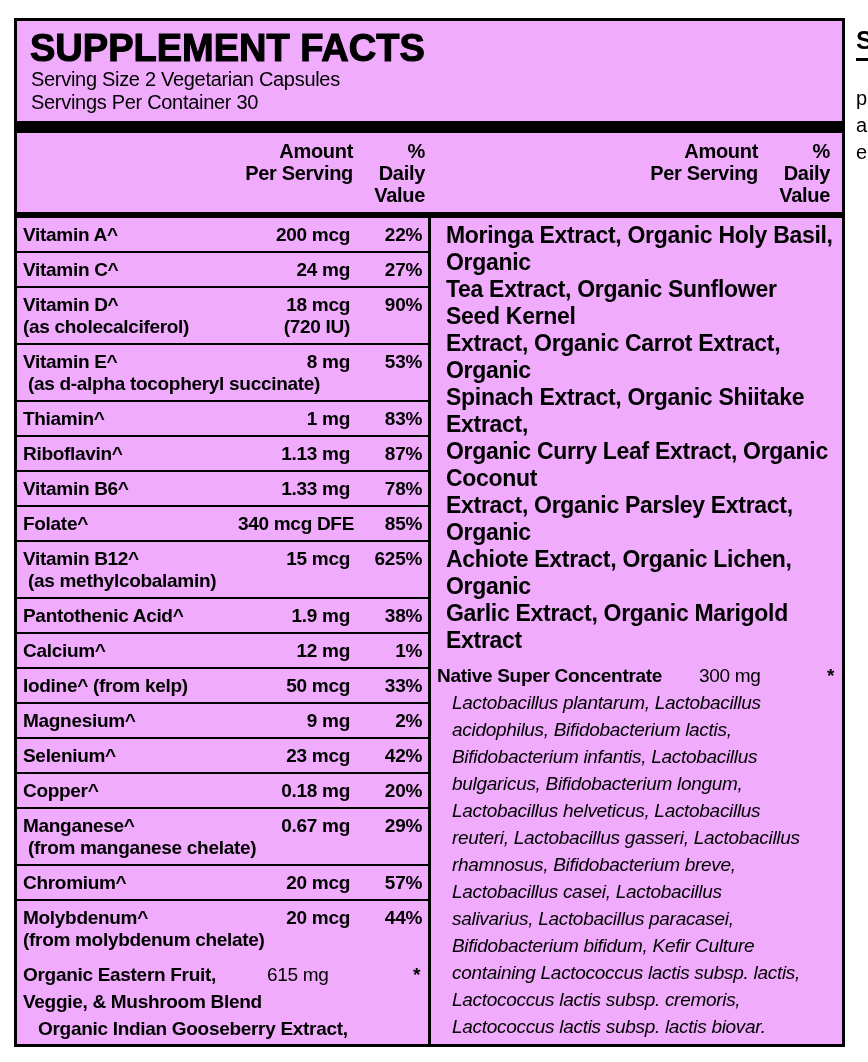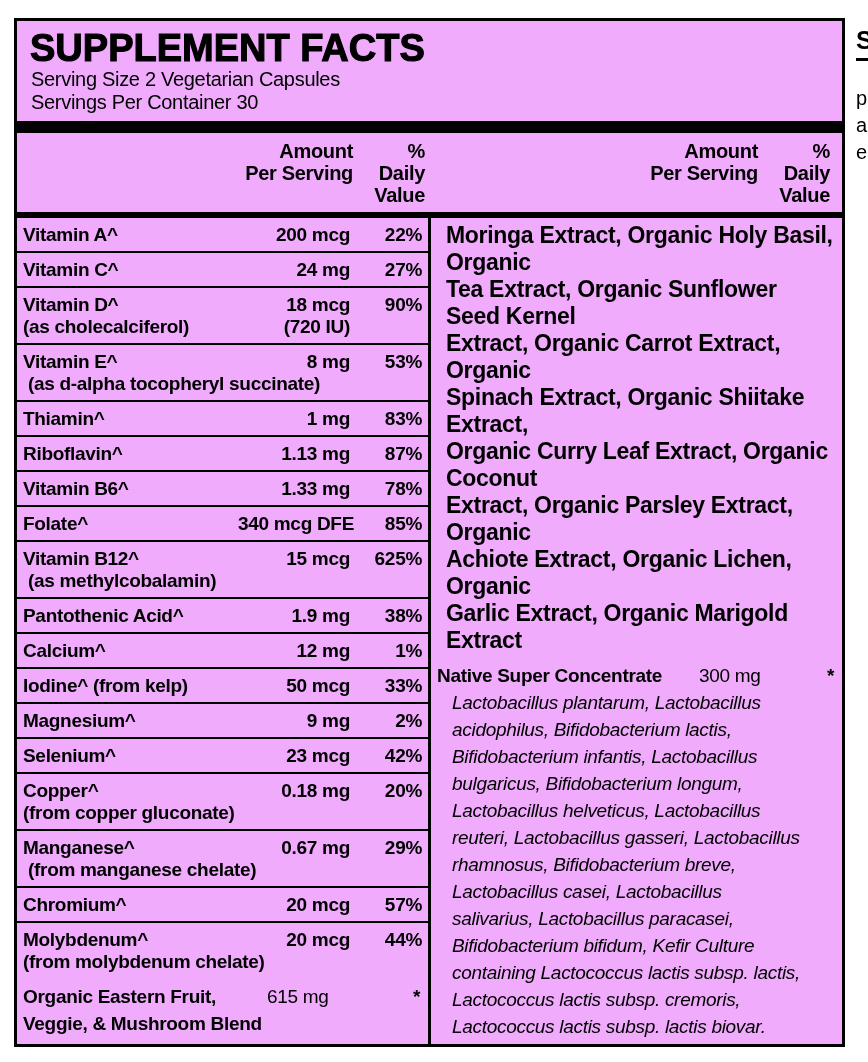--- a/index.html
+++ b/index.html
@@ -244,21 +244,20 @@
           </div>
           <div class="nrow">
             <div class="n-name">Selenium^</div>
             <div class="n-amt">23 mcg</div>
             <div class="n-dv">42%</div>
           </div>
           <div class="nrow">
             <div class="n-name">Copper^</div>
             <div class="n-amt">0.18 mg</div>
             <div class="n-dv">20%</div>
-            <div class="n-sub span2">(from copper gluconate)</div>
           </div>
           <div class="nrow">
             <div class="n-name">Manganese^</div>
             <div class="n-amt">0.67 mg</div>
             <div class="n-dv">29%</div>
             <div class="n-sub span2"> (from manganese chelate)</div>
           </div>
           <div class="nrow">
             <div class="n-name">Chromium^</div>
             <div class="n-amt">20 mcg</div>

